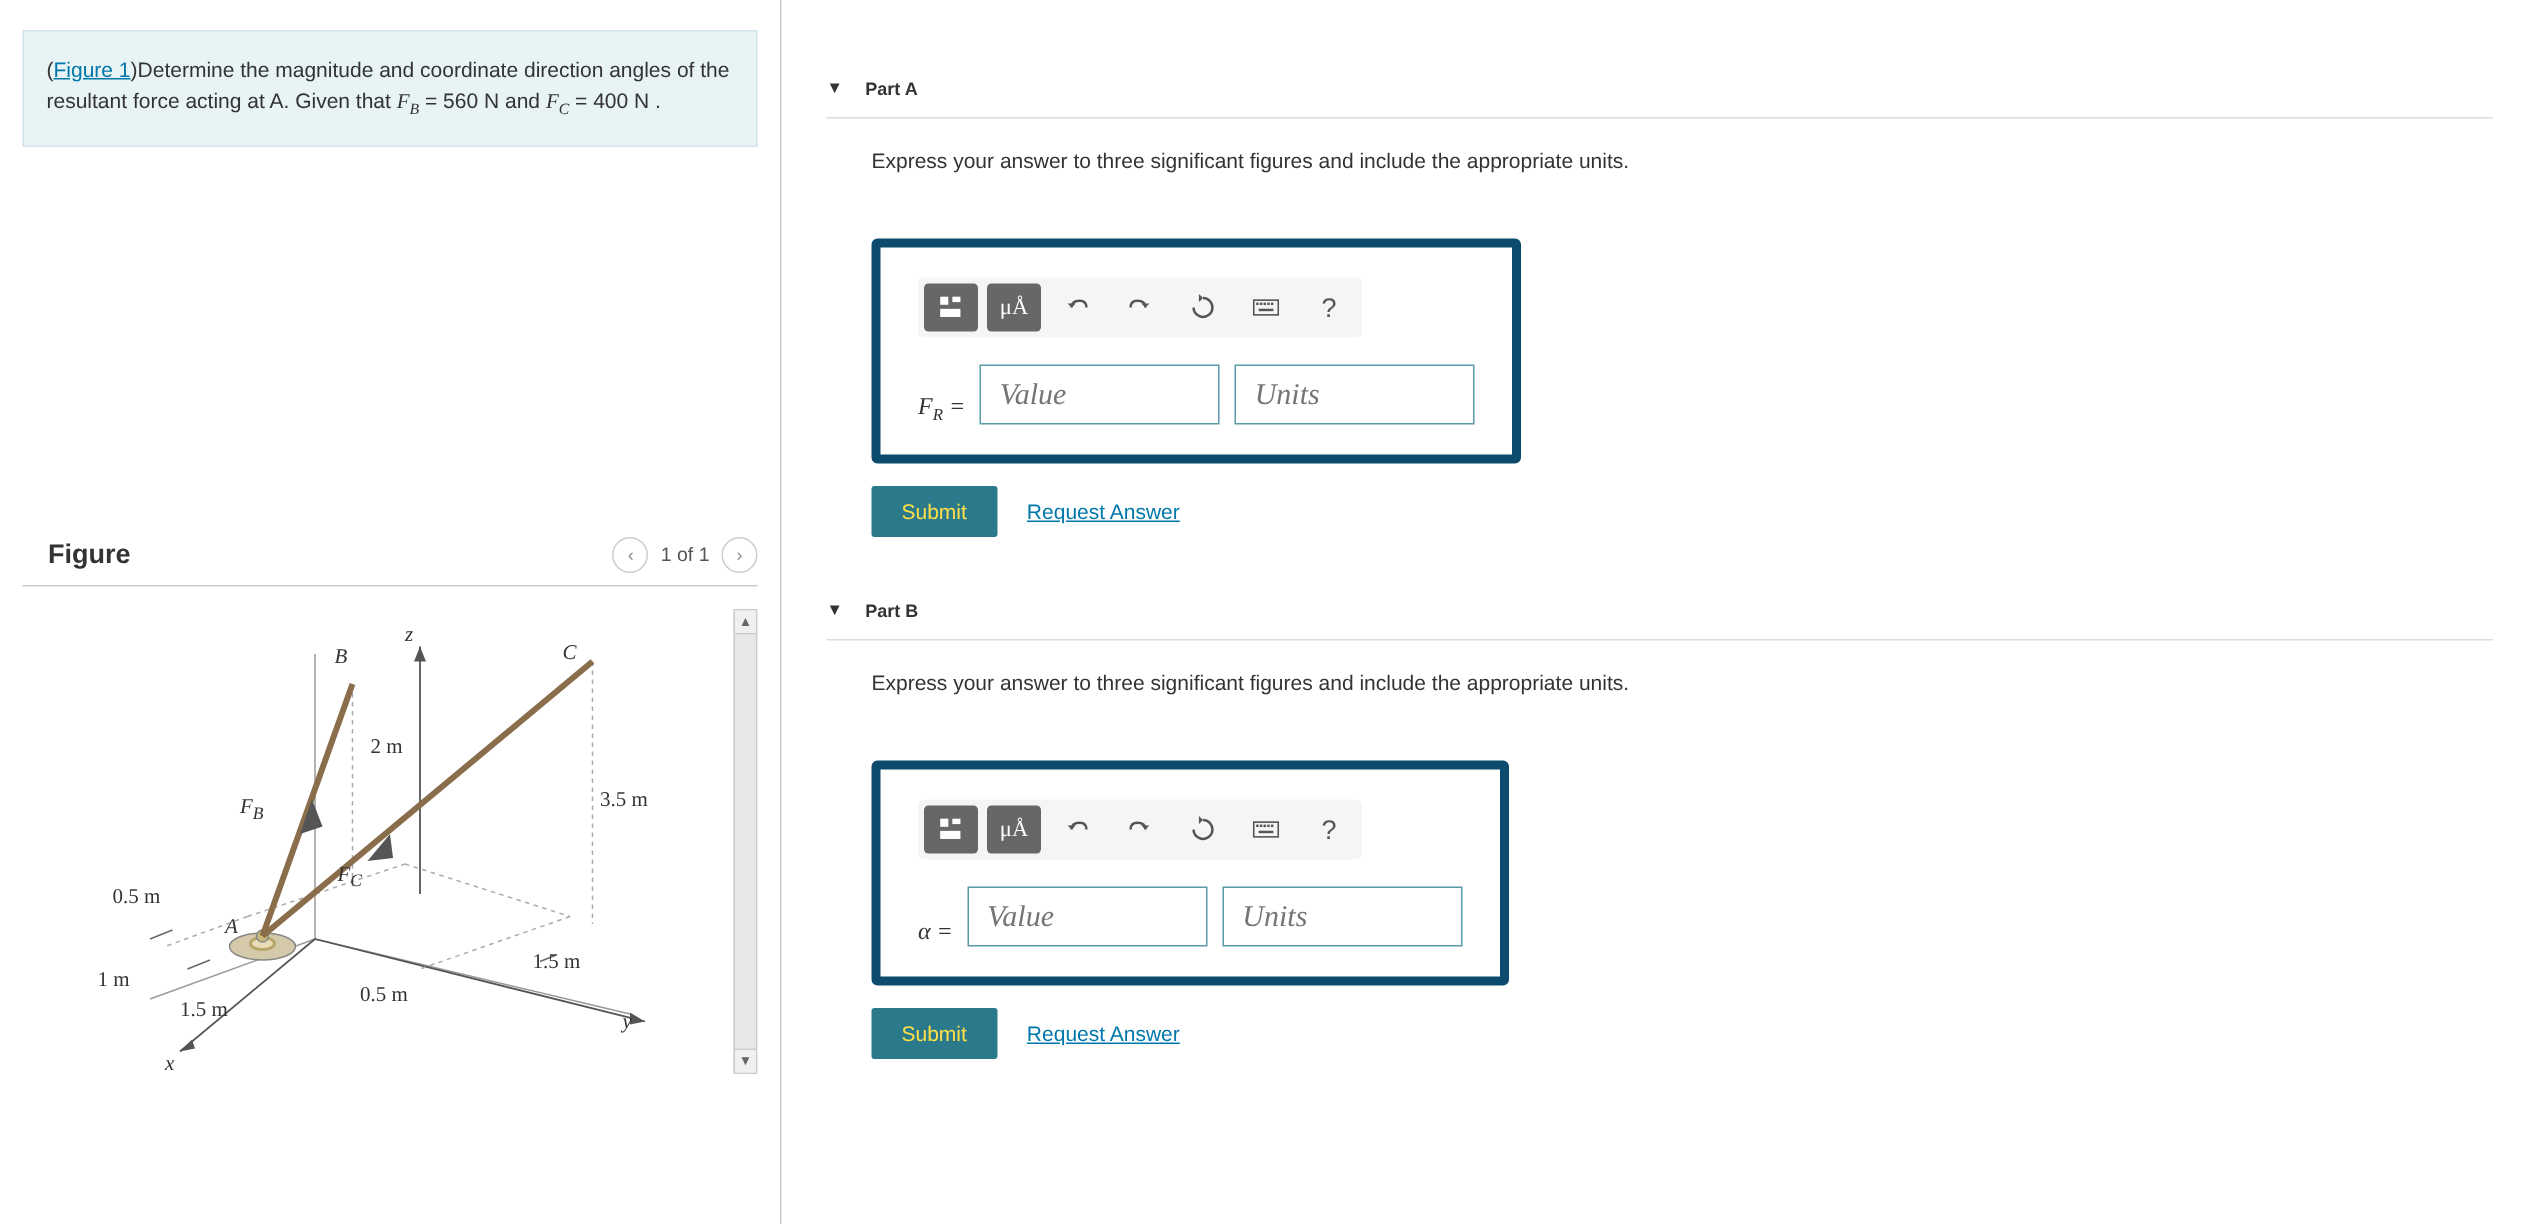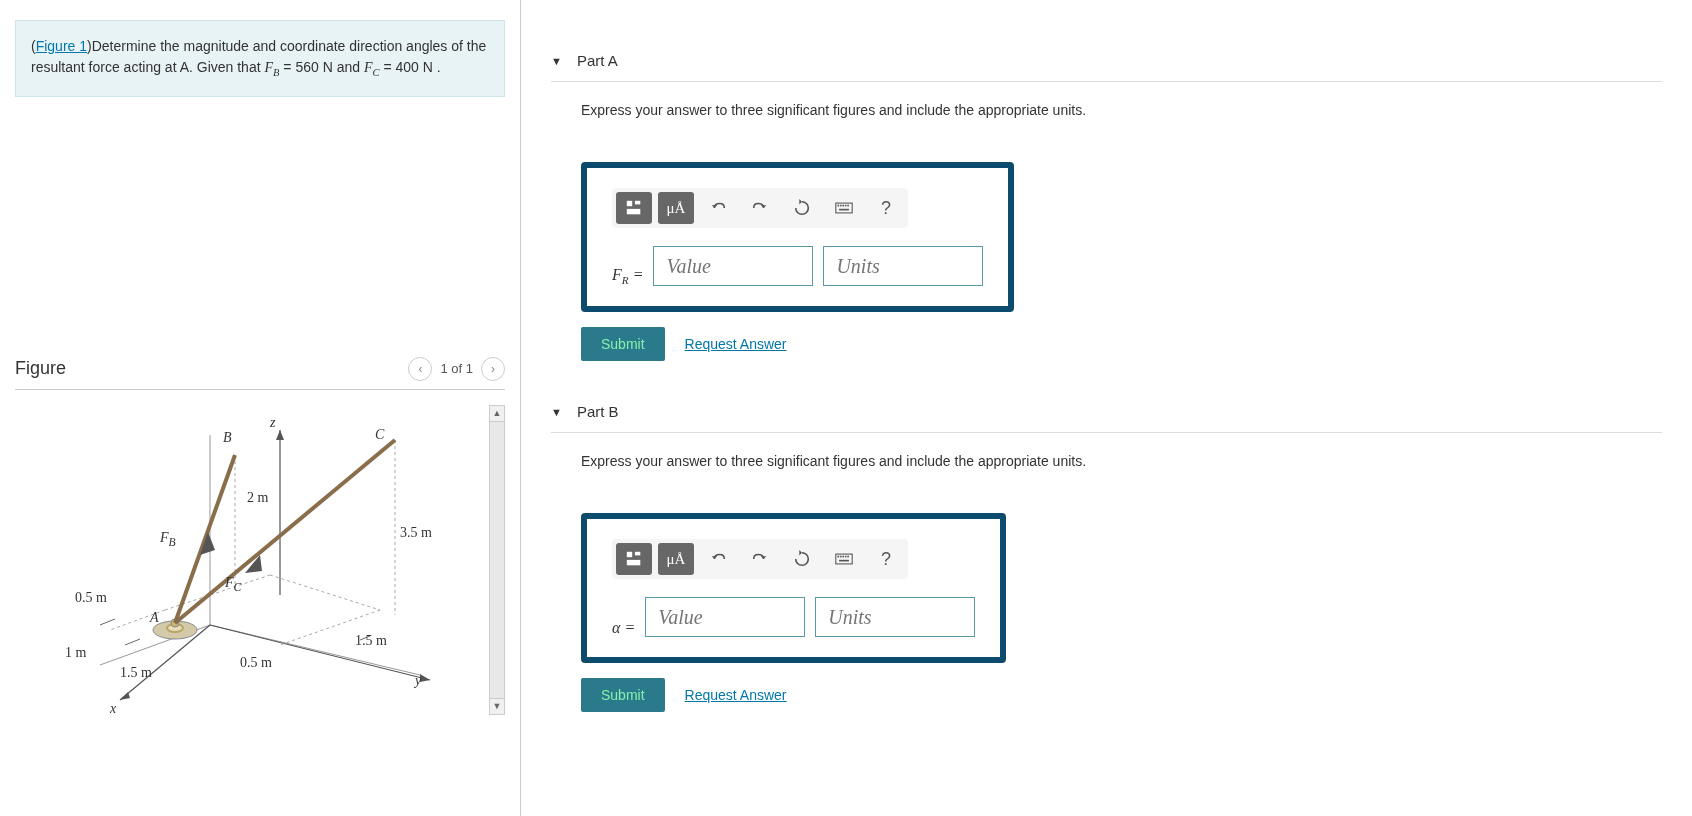--- a/index.html
+++ b/index.html
@@ -9,54 +9,54 @@
 .divider { width: 1px; background: #ccc; height: 100%; }
 .right-panel { flex: 1; padding: 0 30px; }
 
 .problem-box { background: #e7f3f5; border: 1px solid #d0e5ea; padding: 15px 15px; margin-bottom: 20px; line-height: 1.5; }
 .problem-box a { color: #0077aa; text-decoration: underline; }
 .problem-box .math-var { font-style: italic; font-family: 'Times New Roman', serif; }
 .problem-box .sub { font-size: 0.75em; vertical-align: sub; font-style: italic; }
 
 .figure-section { margin-top: 260px; }
 .figure-header { display: flex; justify-content: space-between; align-items: center; border-bottom: 1px solid #ccc; padding-bottom: 8px; margin-bottom: 15px; }
-.figure-title { font-size: 18px; font-weight: normal; color: #333; }
+.figure-title { font-size: 18px; font-weight: bold; color: #333; margin-left: 17px; }
 .figure-nav { display: flex; align-items: center; gap: 8px; }
 .nav-btn { width: 24px; height: 24px; border: 1px solid #ccc; border-radius: 50%; background: #fff; display: flex; align-items: center; justify-content: center; cursor: pointer; color: #888; font-size: 12px; }
 .nav-count { font-size: 13px; color: #555; }
 .figure-canvas { position: relative; height: 310px; overflow: hidden; }
 .figure-scroll { position: absolute; right: 0; top: 0; width: 16px; height: 100%; background: #e8e8e8; border: 1px solid #ccc; }
 .scroll-up, .scroll-down { height: 16px; display: flex; align-items: center; justify-content: center; font-size: 9px; color: #666; background: #f0f0f0; border-bottom: 1px solid #ccc; }
 .scroll-down { position: absolute; bottom: 0; width: 100%; border-top: 1px solid #ccc; border-bottom: none; }
 
 .part-section { margin-top: 40px; }
 .part-header { display: flex; align-items: center; padding: 12px 0; border-bottom: 1px solid #ddd; cursor: pointer; }
 .part-header .caret { font-size: 11px; margin-right: 15px; color: #333; }
-.part-header .part-title { font-weight: normal; font-size: 15px; }
+.part-header .part-title { font-weight: bold; font-size: 12px; }
 .part-body { padding: 20px 0 10px 30px; }
 .instruction { margin-bottom: 10px; line-height: 1.5; }
 .instruction .alpha-var { font-style: italic; font-family: 'Times New Roman', serif; }
 .bold-instruction { font-weight: normal; margin-bottom: 20px; }
 
 .answer-box { border: 6px solid #0c4a6e; border-radius: 4px; padding: 20px 25px; display: inline-block; margin-bottom: 15px; margin-top: 24px; }
 .toolbar { display: flex; align-items: center; gap: 6px; margin-bottom: 18px; background: #f5f5f5; border-radius: 4px; padding: 4px; width: fit-content; }
 .tool-btn { width: 36px; height: 32px; border: none; background: transparent; display: flex; align-items: center; justify-content: center; cursor: pointer; border-radius: 3px; color: #555; }
 .tool-btn.dark { background: #676767; color: #fff; }
 .tool-btn svg { width: 18px; height: 18px; }
 .tool-text { font-family: 'Times New Roman', serif; font-size: 15px; }
 
 .input-row { display: flex; align-items: flex-end; gap: 10px; }
 .var-label { font-family: 'Times New Roman', serif; font-style: italic; font-size: 16px; }
 .var-label .sub { font-size: 0.7em; vertical-align: sub; }
 .value-input, .units-input { height: 40px; border: 1px solid #5a9aa8; padding: 0 12px; font-family: 'Times New Roman', serif; font-style: italic; font-size: 20px; color: #999; }
 .value-input { width: 160px; }
 .units-input { width: 160px; }
 
 .action-row { display: flex; align-items: center; gap: 20px; }
-.submit-btn { background: #2a7a8c; color: #86efac; border: none; padding: 9px 20px; font-size: 14px; cursor: pointer; border-radius: 2px; }
+.submit-btn { background: #2a7a8c; color: #fde047; border: none; padding: 9px 20px; font-size: 14px; cursor: pointer; border-radius: 2px; }
 .request-link { color: #0077aa; text-decoration: underline; font-size: 14px; cursor: pointer; }
 
 .diagram-svg { position: absolute; left: 45px; top: 10px; }
 .diagram-label { position: absolute; font-family: 'Times New Roman', serif; font-size: 14px; }
 </style>
 </head>
 <body>
 
 <div class="container">
   <div class="left-panel">

